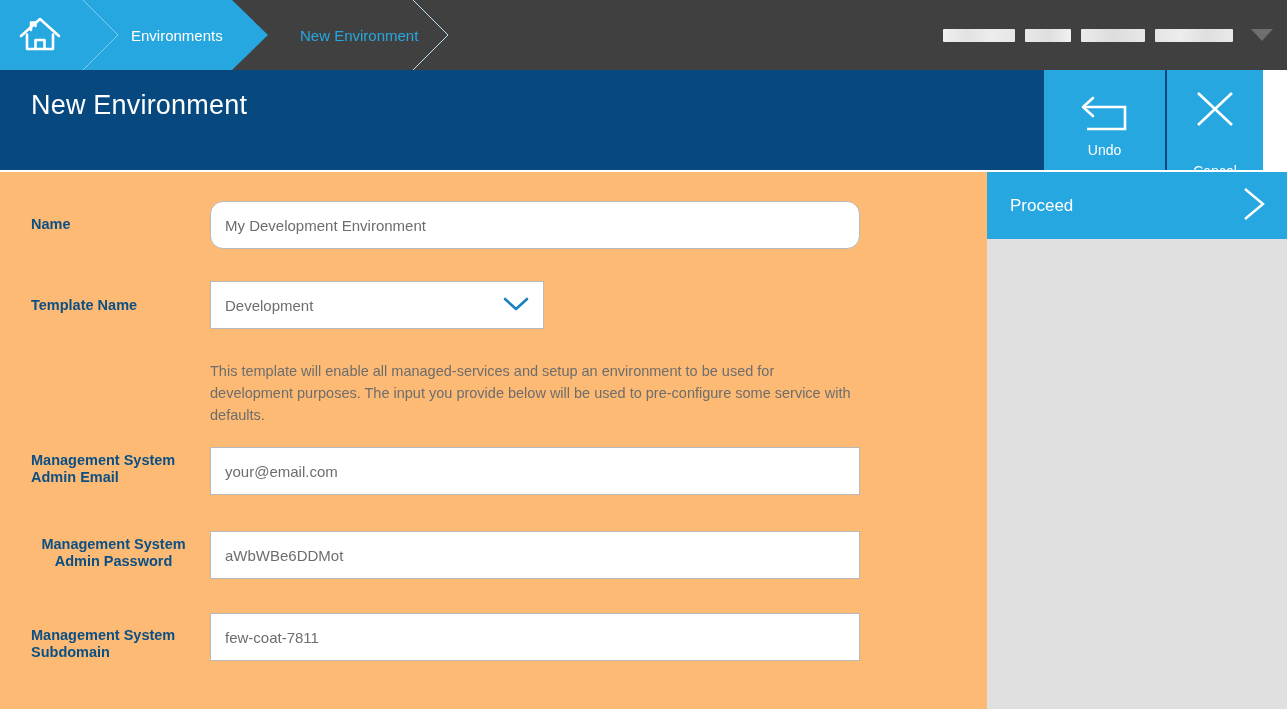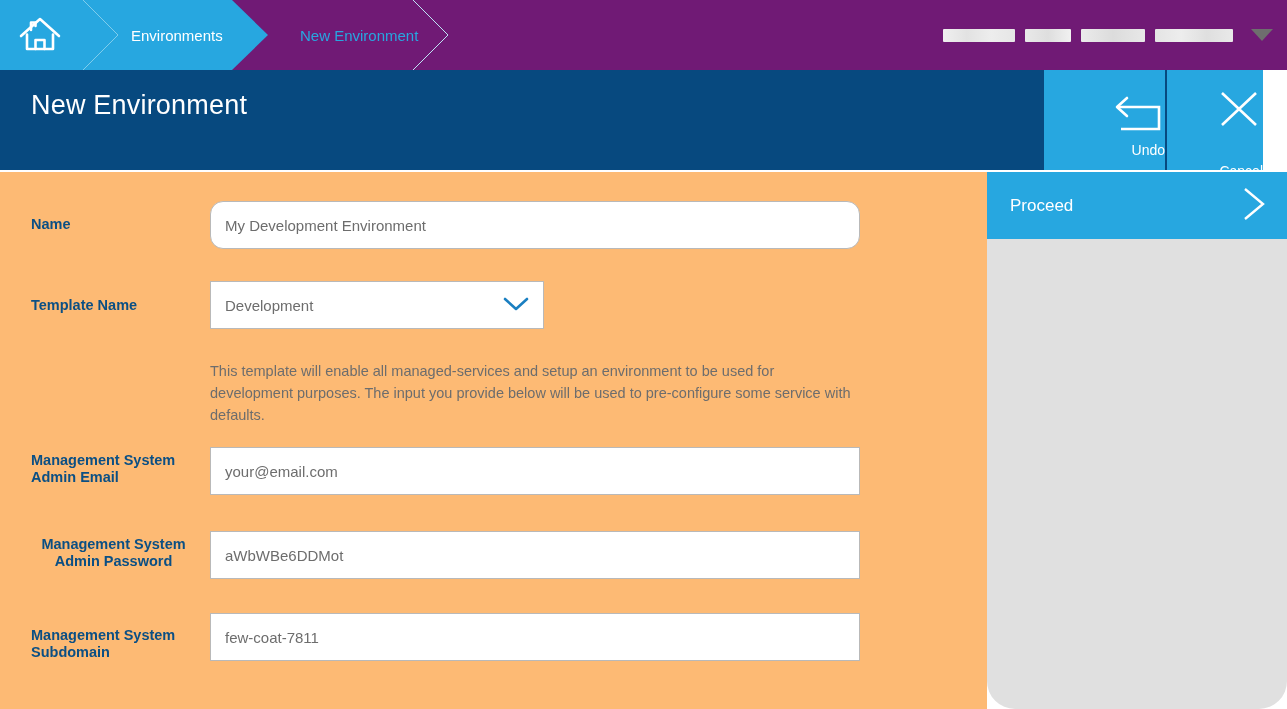--- a/index.html
+++ b/index.html
@@ -9,21 +9,21 @@
     background: #ffffff;
     font-family: "Liberation Sans", sans-serif;
     overflow: hidden;
   }
 
   
   .breadcrumb-bar {
     position: absolute;
     left: 0; top: 0;
     width: 1287px; height: 70px;
-    background: #701a75;
+    background: #404040;
     overflow: hidden;
   }
   .crumb-blue-fill {
     position: absolute;
     left: 0; top: 0;
     width: 268px; height: 70px;
     background: #27a7e0;
     clip-path: polygon(0 0, 232px 0, 268px 35px, 232px 70px, 0 70px);
   }
   .home-cell {
@@ -92,41 +92,40 @@
     font-weight: 400;
     letter-spacing: 0.2px;
   }
   .action-btn {
     position: absolute;
     top: 70px;
     height: 100px;
     background: #27a7e0;
     display: flex;
     flex-direction: column;
-    align-items: flex-end;
+    align-items: center;
     justify-content: flex-start;
     padding-top: 17px;
     cursor: pointer;
   }
   .action-btn.undo { left: 1044px; width: 123px; border-right: 2px solid #07497f; }
   .action-btn.cancel { left: 1167px; width: 96px; gap: 32px; }
   .action-icon { height: 55px; display: flex; align-items: center; justify-content: center; }
   .action-label {
     color: #ffffff;
     font-size: 14px;
     line-height: 16px;
   }
 
   
   .proceed-panel {
     position: absolute;
     left: 987px; top: 172px;
     width: 300px; height: 537px;
     background: #e0e0e0;
-    border-radius: 28px;
   }
   .proceed-btn {
     position: absolute;
     left: 0; top: 0;
     width: 300px; height: 67px;
     background: #27a7e0;
     display: flex;
     align-items: center;
     justify-content: space-between;
     padding: 0 16px 0 23px;

